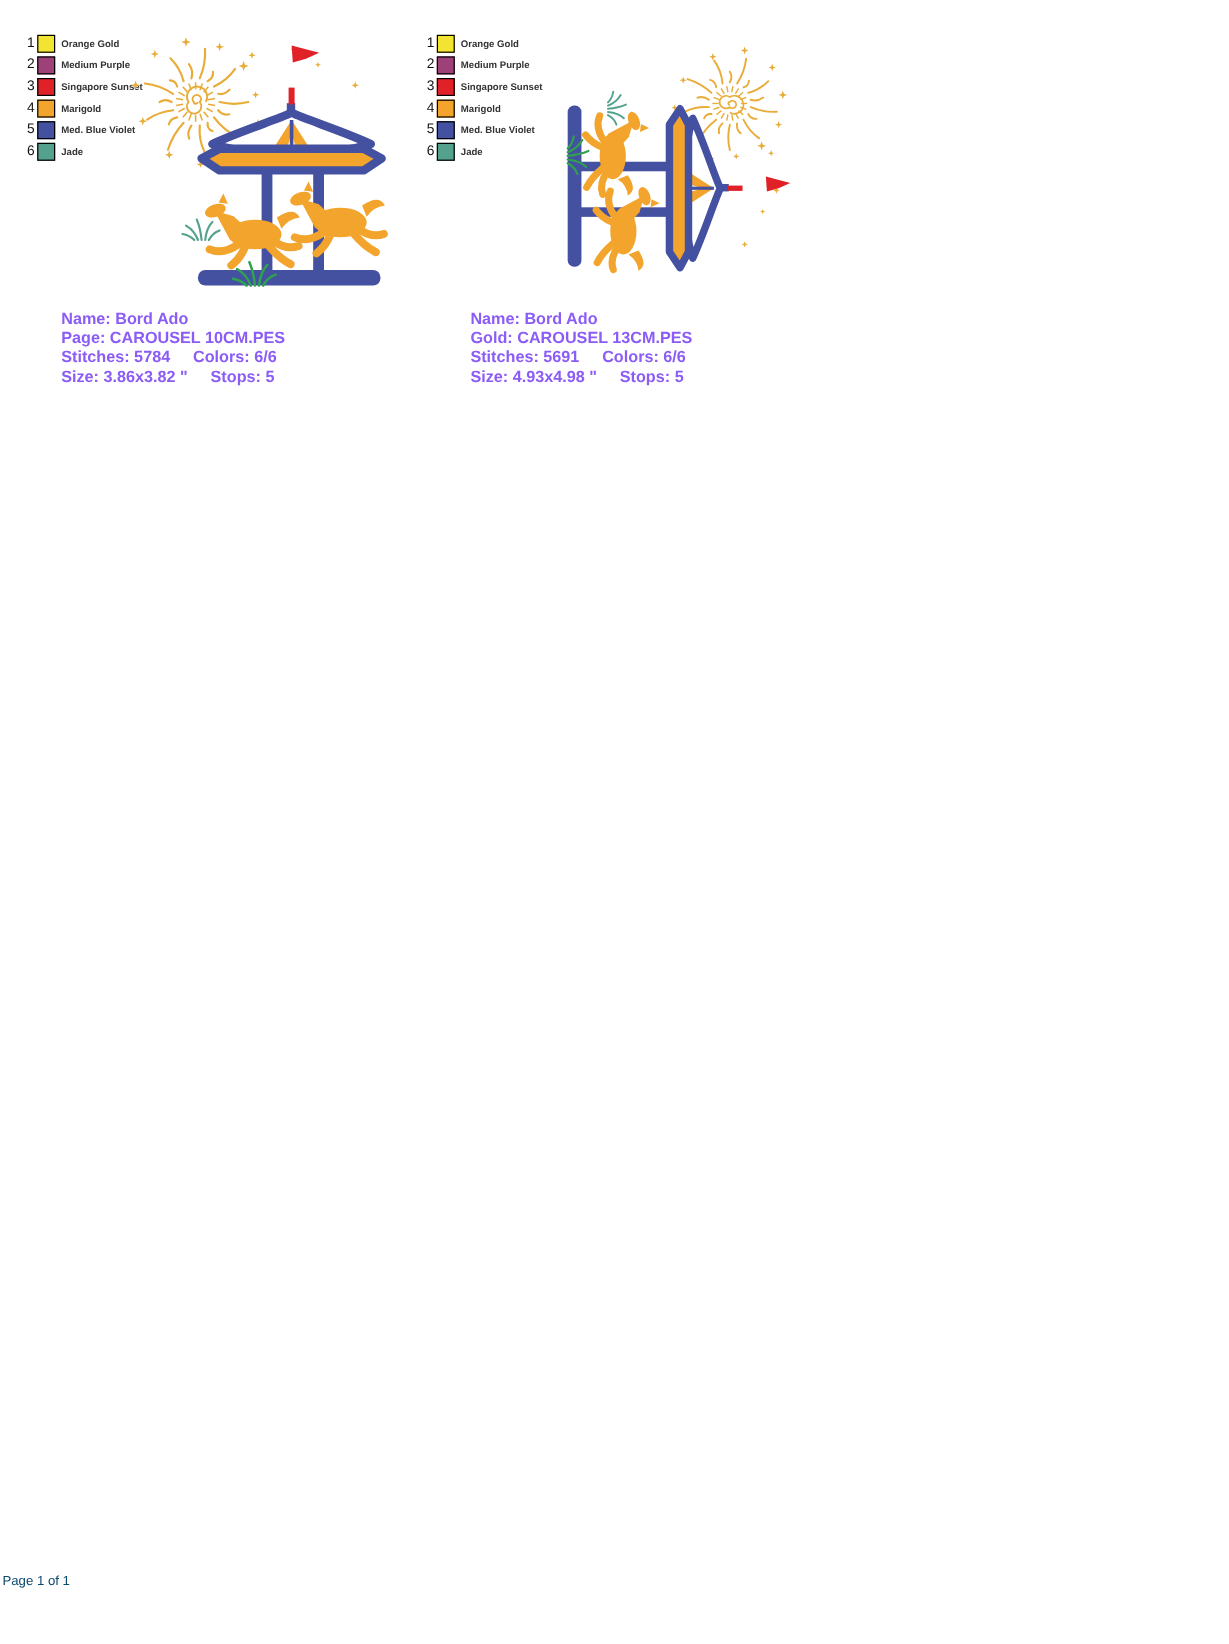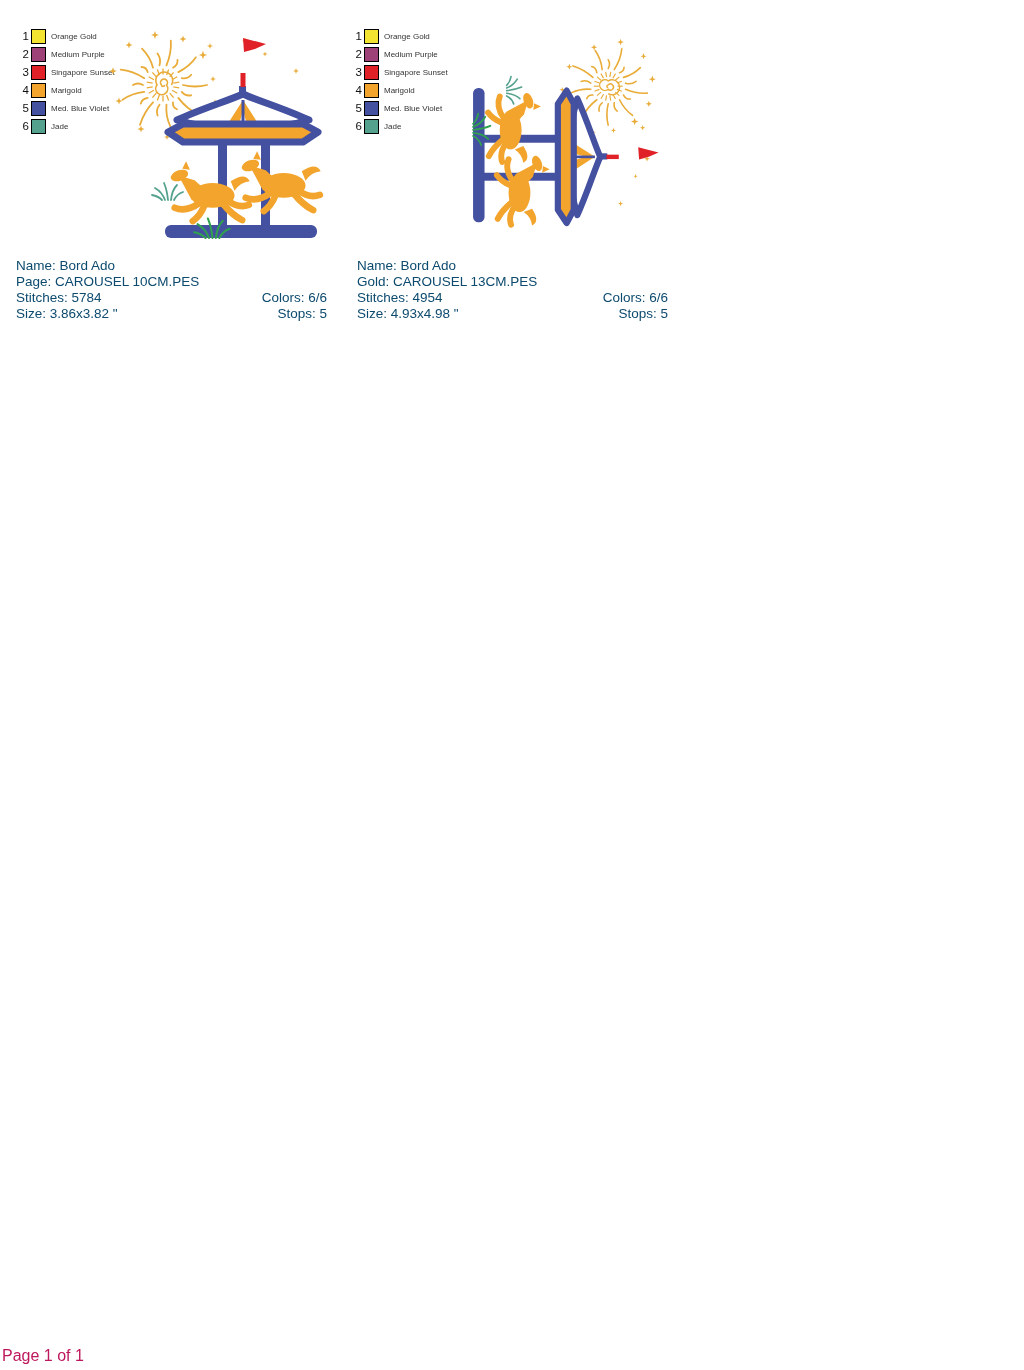--- a/index.html
+++ b/index.html
@@ -8,38 +8,38 @@
     font-family:"Liberation Sans","DejaVu Sans",sans-serif;color:#000;
     overflow:hidden;
   }
   
   .legend{position:absolute;list-style:none;margin:0;padding:0;}
   .legend.p1{left:16px;top:27px;}
   .legend.p2{left:349px;top:27px;}
   .legend li{height:18px;display:flex;align-items:center;}
   .legend .num{width:13px;text-align:right;font-size:11.5px;color:#111;}
   .legend .sw{width:13px;height:13px;border:1px solid #000;margin-left:2px;box-sizing:content-box;}
-  .legend .lab{margin-left:5px;font-size:8px;color:#333;white-space:nowrap;}
+  .legend .lab{margin-left:5px;font-size:8px;color:#333;white-space:nowrap;font-weight:bold;}
   
   .design{position:absolute;overflow:visible;}
   .design-a{left:113px;top:32px;width:232px;height:214px;}
   .design-b{left:458px;top:50px;width:205px;height:189px;transform:rotate(90deg);}
   .fBlue{fill:var(--c5);} .sBlue{stroke:var(--c5);}
   .fOr{fill:var(--c4);}   .sOr{stroke:var(--c4);}
   .fRed{fill:var(--c3);}
   .fBurst{fill:var(--burst);} .sBurst{stroke:var(--burst);}
   .sJade{stroke:var(--c6);} .sGreen{stroke:var(--grass);}
   .fWhite{fill:#ffffff;} .noFill{fill:none;}
   
-  .info{position:absolute;width:311px;font-weight:normal;font-size:13.5px;line-height:16px;color:#0c4a6e;}
+  .info{position:absolute;width:311px;font-weight:bold;font-size:13.5px;line-height:16px;color:#8b5cf6;margin-left:35px;}
   .info.p1{left:16px;top:258px;}
   .info.p2{left:357px;top:258px;}
-  .info .row{display:flex;justify-content:space-between;}
-  
-  .footer{position:absolute;left:2px;top:1347px;font-size:16px;color:#be185d;}
+  .info .row{display:flex;justify-content:flex-start;gap:19px;}
+  
+  .footer{position:absolute;left:2px;top:1312px;font-size:11px;color:#0c4a6e;}
 </style>
 </head>
 <body>
 
 <svg width="0" height="0" style="position:absolute" aria-hidden="true">
   <defs>
     <path id="star" d="M0,-5 L1.3,-1.3 L5,0 L1.3,1.3 L0,5 L-1.3,1.3 L-5,0 L-1.3,-1.3 Z"></path>
     <g id="tuft" fill="none" stroke-linecap="round" stroke-width="1.8">
       <path d="M0,0 Q-3,-8 -10,-12"></path>
       <path d="M3,0 Q2,-10 -1,-17"></path>
@@ -233,21 +233,21 @@
 
 <svg class="design design-b" viewBox="0 0 232 214">
   <use href="#scene-main"></use>
   <use href="#scene-pennant" transform="rotate(-90 131 18)"></use>
 </svg>
 
 <div class="info p2">
   <div>Name: Bord Ado</div>
   <div>Gold: CAROUSEL 13CM.PES</div>
   <div class="row">
-    <span>Stitches: 4954</span>
+    <span>Stitches: 5691</span>
     <span>Colors: 6/6</span>
   </div>
   <div class="row">
     <span>Size: 4.93x4.98 "</span>
     <span>Stops: 5</span>
   </div>
 </div>
 
 <div class="footer">Page 1 of 1</div>
 

